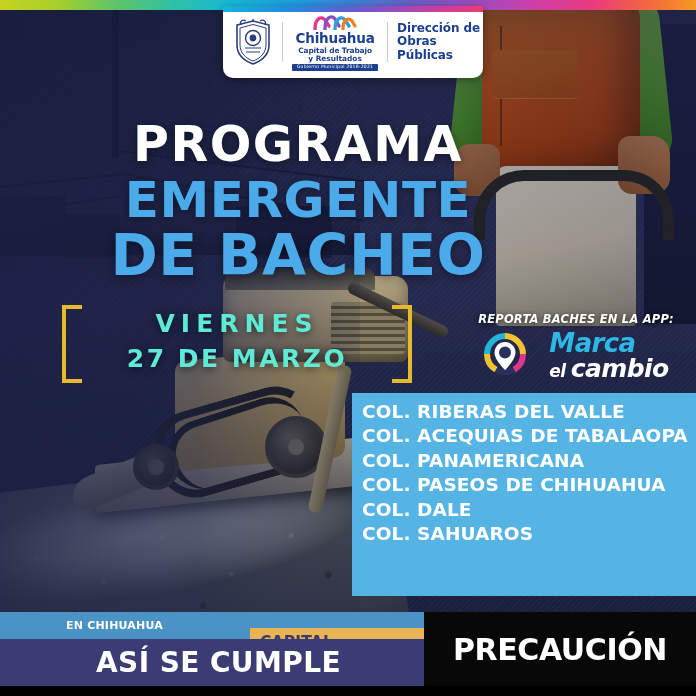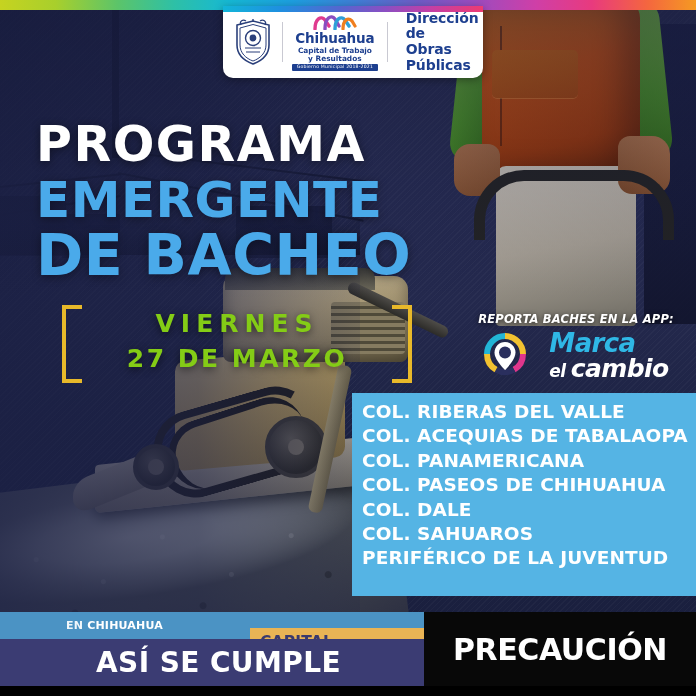--- a/index.html
+++ b/index.html
@@ -229,27 +229,27 @@
   .brand-arcs{width:46px;height:17px;position:relative;margin-bottom:2px;}
   .brand-name{font-size:13.5px;font-weight:bold;color:#1d3f8f;letter-spacing:-.2px;font-family:"DejaVu Sans",sans-serif;}
   .brand-sub{font-size:7.4px;font-weight:bold;color:#1d3f8f;letter-spacing:-.1px;margin-top:1.5px;font-family:"DejaVu Sans",sans-serif;}
   .brand-sub2{font-size:7.4px;font-weight:bold;color:#1d3f8f;margin-top:.5px;font-family:"DejaVu Sans",sans-serif;}
   .brand-tag{
     margin-top:2px;background:#1d3f8f;color:#fff;font-size:4.6px;
     padding:1px 5px;border-radius:1px;letter-spacing:.2px;white-space:nowrap;
     font-family:"DejaVu Sans",sans-serif;
   }
   .dept{
-    display:flex;flex-direction:column;line-height:1.12;margin-left:9px;
-    color:#1d3f8f;font-weight:bold;font-size:14px;letter-spacing:-.1px;
+    display:flex;flex-direction:column;line-height:1.12;
+    color:#1d3f8f;font-weight:bold;font-size:12px;letter-spacing:-.1px;
     font-family:"DejaVu Sans",sans-serif;
   }
 
   
-  .headline{position:absolute;left:0;top:120px;width:560px;padding-left:36px;}
+  .headline{position:absolute;left:0;top:120px;width:560px;text-align:center;padding-left:36px;}
   .h-programa{
     color:#ffffff;font-weight:bold;font-size:49px;letter-spacing:1.5px;
     line-height:1.02;font-family:"DejaVu Sans",sans-serif;
     text-shadow:0 2px 10px rgba(0,0,0,.45);
   }
   .h-emergente{
     color:#4aaaea;font-weight:bold;font-size:50px;letter-spacing:.5px;
     line-height:1.04;margin-top:4px;font-family:"DejaVu Sans",sans-serif;
     text-shadow:0 2px 10px rgba(0,0,0,.4);
   }
@@ -258,21 +258,21 @@
     line-height:1.04;font-family:"DejaVu Sans",sans-serif;
     text-shadow:0 2px 10px rgba(0,0,0,.4);
   }
 
   
   .datewrap{position:absolute;left:62px;top:305px;width:350px;height:78px;}
   .br{position:absolute;top:0;width:20px;height:78px;border:4px solid #e8b92a;}
   .br.l{left:0;border-right:none;}
   .br.r{right:0;border-left:none;}
   .date{
-    position:absolute;left:0;right:0;top:4px;text-align:center;color:#84cc16;
+    position:absolute;left:0;right:0;top:4px;text-align:center;color:#5eead4;
     font-weight:bold;font-family:"DejaVu Sans",sans-serif;
     text-shadow:0 2px 8px rgba(0,0,0,.6);
   }
   .d1{font-size:25px;letter-spacing:6px;}
   .d2{font-size:25px;letter-spacing:2.5px;margin-top:6px;}
 
   
   .appblock{position:absolute;left:460px;top:312px;width:232px;text-align:center;}
   .app-label{
     color:#fff;font-weight:bold;font-size:11.5px;letter-spacing:.2px;
@@ -479,21 +479,20 @@
     </div>
   </div>
 
   <div class="colonias">
     <div class="col-item">COL. RIBERAS DEL VALLE</div>
     <div class="col-item">COL. ACEQUIAS DE TABALAOPA</div>
     <div class="col-item">COL. PANAMERICANA</div>
     <div class="col-item">COL. PASEOS DE CHIHUAHUA</div>
     <div class="col-item">COL. DALE</div>
     <div class="col-item">COL. SAHUAROS</div>
-    <div class="col-item">PERIFÉRICO DE LA JUVENTUD</div>
   </div>
 
   <div class="bottom">
     <div class="bb-left">
       <div class="bb-blue">
         <div class="en-txt"><span class="lite">EN </span><span>CHIHUAHUA</span></div>
       </div>
       <div class="bb-yellow">
         <span class="cap-txt">CAPITAL</span>
       </div>

